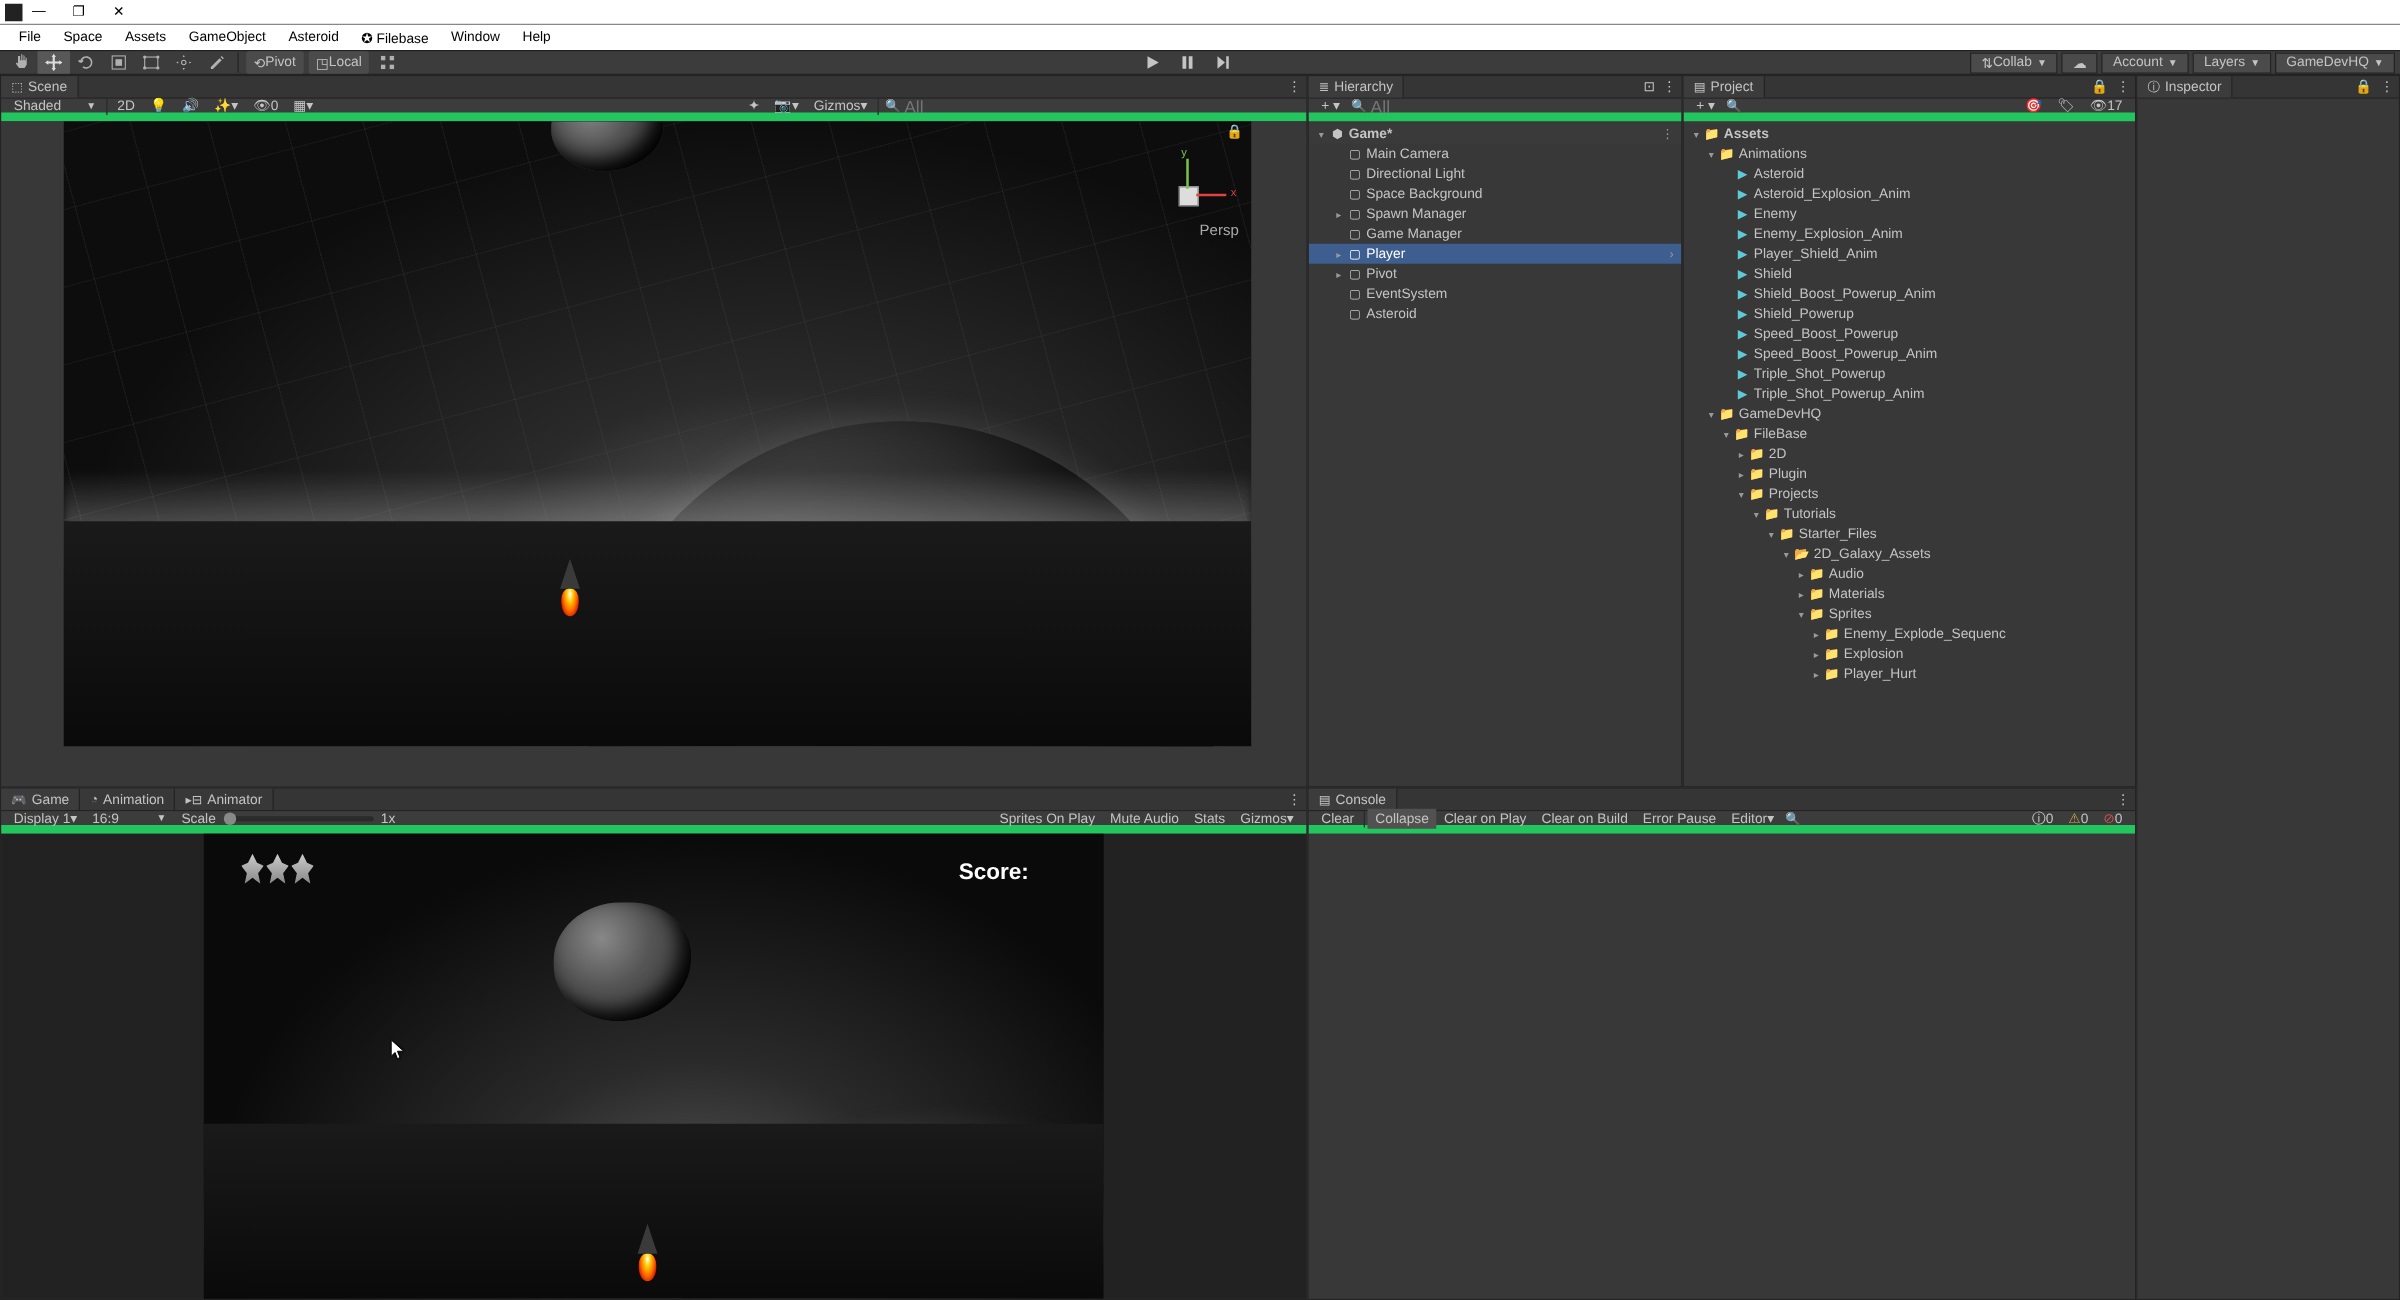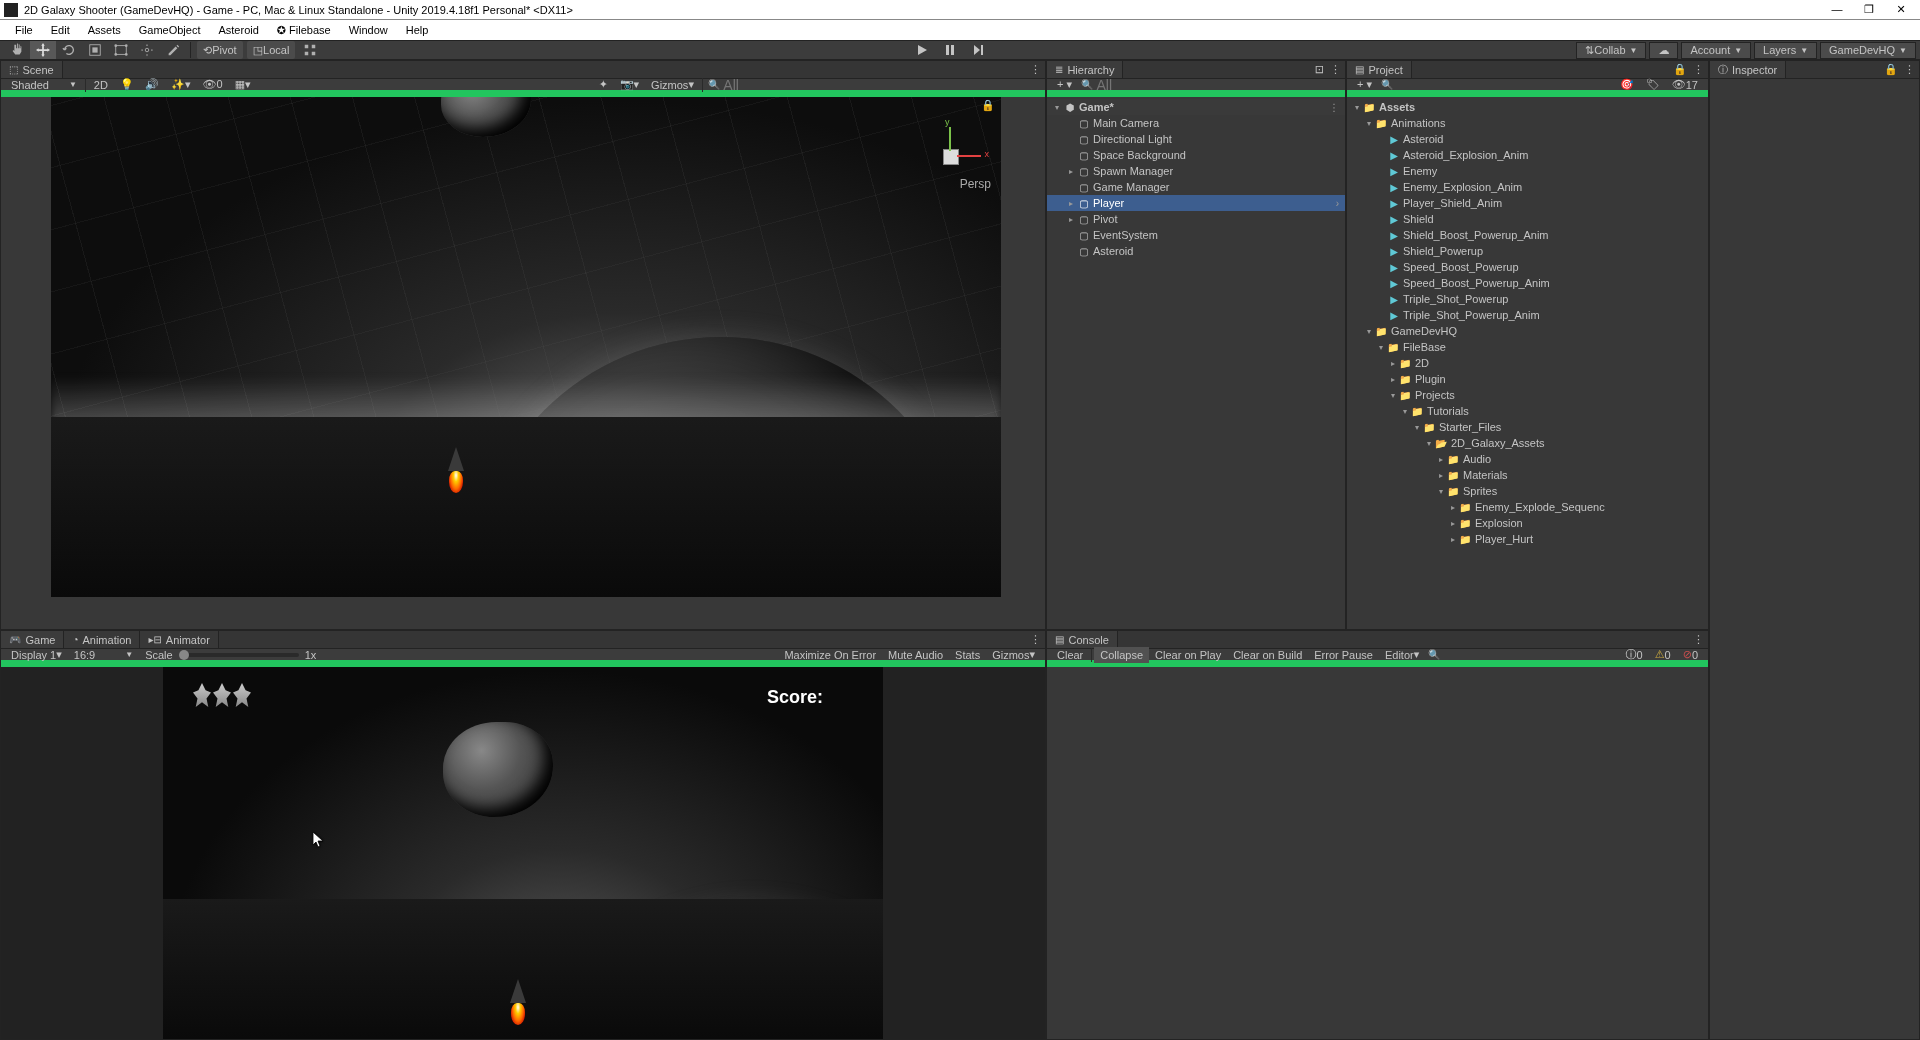--- a/index.html
+++ b/index.html
@@ -103,31 +103,30 @@
 ::-webkit-scrollbar-track { background: #333; }
 ::-webkit-scrollbar-thumb { background: #5a5a5a; border: 2px solid #333; border-radius: 6px; }
 
 .icon-svg { width: 14px; height: 14px; }
 </style>
 </head>
 <body>
 
 <div class="titlebar">
   <div class="appicon"></div>
-  <div class="title">2D Galaxy Shooter (GameDevHQ) - Game - PC, Mac &amp; Linux Standalone - Unity 2019.4.18f1 Personal* &lt;DX11&gt;</div>
   <div class="winbtns">
     <div class="winbtn">—</div>
     <div class="winbtn">❐</div>
     <div class="winbtn">✕</div>
   </div>
 </div>
 
 <div class="menubar">
   <div class="mitem">File</div>
-  <div class="mitem">Edit</div>
+  <div class="mitem">Space</div>
   <div class="mitem">Assets</div>
   <div class="mitem">GameObject</div>
   <div class="mitem">Asteroid</div>
   <div class="mitem"><span class="micon">✪</span><span>Filebase</span></div>
   <div class="mitem">Window</div>
   <div class="mitem">Help</div>
 </div>
 
 <div class="toolbar">
   <div class="tool-group">
@@ -575,21 +574,21 @@
       <div class="pt-btn">
           <span>16:9</span> 
           <span style="margin-left:30px;font-size:8px;">▼</span>
         </div>
       <div class="pt-btn">Scale</div>
       <div style="width:120px;height:4px;background:#2a2a2a;border-radius:2px;position:relative;">
           <div style="position:absolute;left:0;top:-3px;width:10px;height:10px;border-radius:50%;background:#888;"></div>
         </div>
       <div class="pt-btn">1x</div>
       <div style="flex:1"></div>
-      <div class="pt-btn">Maximize On Error</div>
+      <div class="pt-btn">Sprites On Play</div>
       <div class="pt-btn">Mute Audio</div>
       <div class="pt-btn">Stats</div>
       <div class="pt-btn"><span>Gizmos</span> ▾</div>
     </div>
     <div class="game-body">
       <div class="game-canvas">
         <div class="planet"></div>
         <div class="clouds"></div>
         <div class="terrain"></div>
         <div class="asteroid" style="left:280px; top:55px; width:110px; height:95px;"></div>

